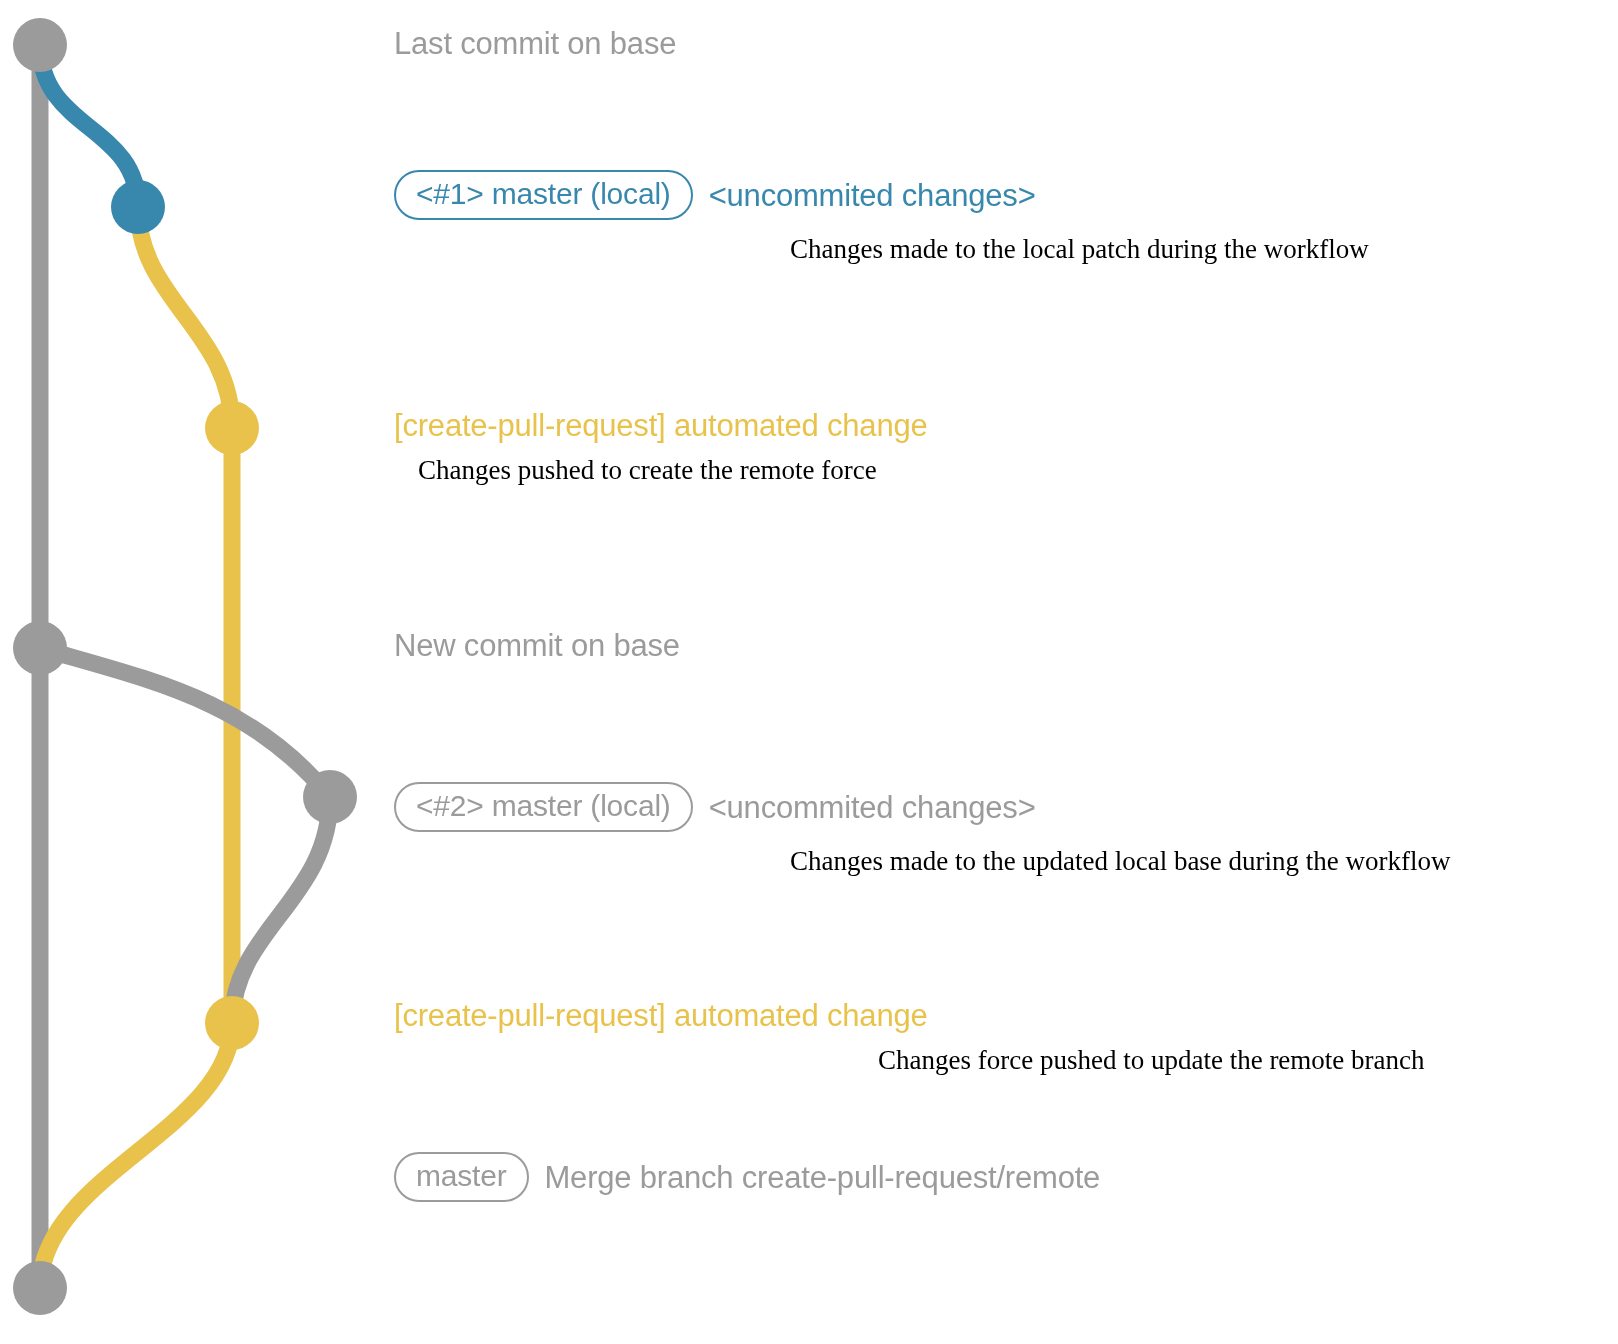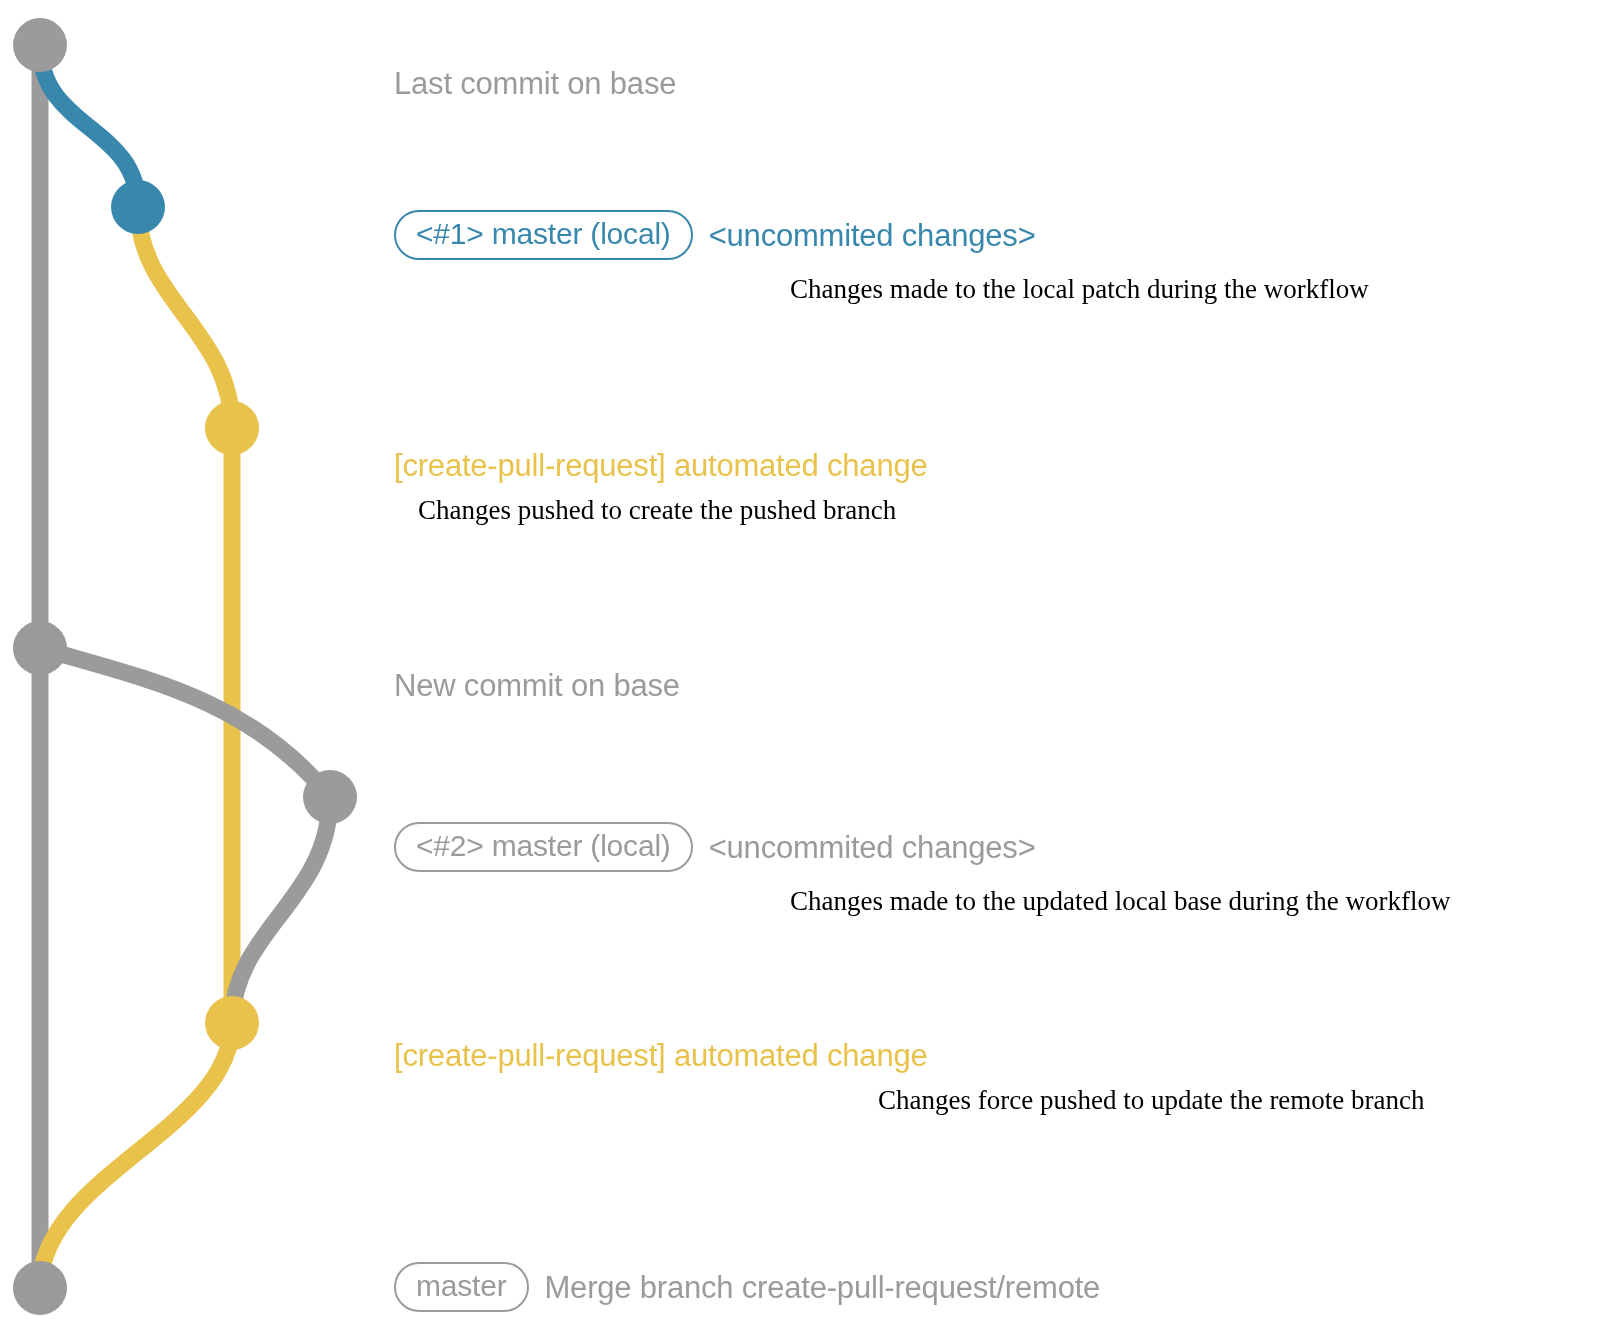--- a/index.html
+++ b/index.html
@@ -23,21 +23,20 @@
     left: 0;
     top: 0;
     width: 400px;
     height: 1344px;
   }
 
   
   .row {
     position: absolute;
     left: 394px;
-    margin-top: 40px;
   }
   .row-main {
     display: flex;
     align-items: center;
     white-space: nowrap;
   }
   .badge {
     display: inline-block;
     border: 2px solid currentColor;
     border-radius: 26px;
@@ -117,21 +116,21 @@
       <span class="badge c-blue">&lt;#1&gt; master (local)</span>
       <span class="subject c-blue">&lt;uncommited changes&gt;</span>
     </div>
     <div class="desc" style="margin-left:396px;">Changes made to the local patch during the workflow</div>
   </div>
 
   <div class="row" style="top:410px;">
     <div class="row-main">
       <span class="heading c-yellow">[create-pull-request] automated change</span>
     </div>
-    <div class="desc" style="margin-left:24px;">Changes pushed to create the pushed branch</div>
+    <div class="desc" style="margin-left:24px;">Changes pushed to create the remote force</div>
   </div>
 
   <div class="row" style="top:630px;text-align:right;">
     <div class="row-main">
       <span class="heading c-gray">New commit on base</span>
     </div>
   </div>
 
   <div class="row" style="top:782px;">
     <div class="row-main">
@@ -141,20 +140,20 @@
     <div class="desc" style="margin-left:396px;">Changes made to the updated local base during the workflow</div>
   </div>
 
   <div class="row" style="top:1000px;">
     <div class="row-main">
       <span class="subject c-yellow">[create-pull-request] automated change</span>
     </div>
     <div class="desc" style="margin-left:484px;">Changes force pushed to update the remote branch</div>
   </div>
 
-  <div class="row" style="top:1222px;">
+  <div class="row" style="top:1152px;">
     <div class="row-main">
       <span class="badge c-gray">master</span>
       <span class="subject c-gray">Merge branch create-pull-request/remote</span>
     </div>
   </div>
 
 </div>
 
 </body></html>

